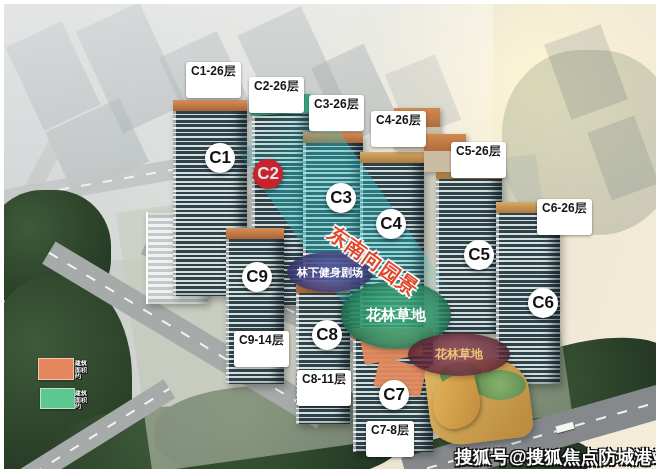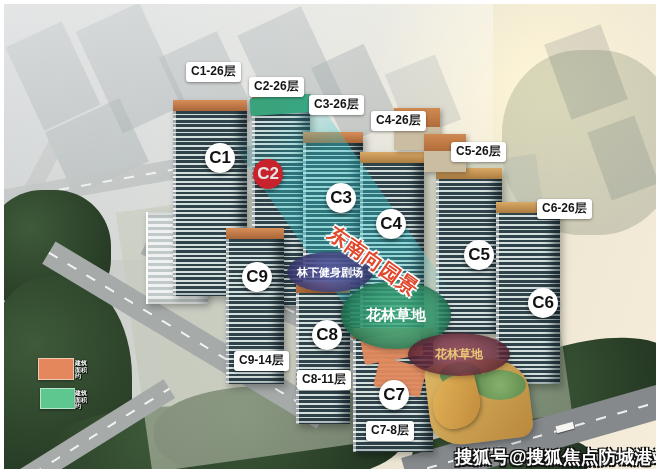--- a/index.html
+++ b/index.html
@@ -47,21 +47,21 @@
   
   .amen{position:absolute;border-radius:50%;display:flex;align-items:center;justify-content:center;
         color:#fff;font-weight:bold;text-align:center;
         box-shadow:inset 0 0 14px rgba(0,0,0,.25),0 2px 5px rgba(0,0,0,.25);}
   .amen.shanxi{background:radial-gradient(circle,rgba(47,143,93,.92),rgba(18,92,56,.92));font-size:12px;}
   .amen.linxia{background:radial-gradient(circle,rgba(92,90,162,.88),rgba(55,55,112,.88));font-size:11px;}
   .amen.hualin{background:radial-gradient(circle,rgba(64,178,131,.85),rgba(28,118,82,.85));font-size:15px;}
   .amen.zhuti{background:radial-gradient(circle,rgba(136,58,79,.82),rgba(90,34,51,.82));font-size:12px;}
   
   .pill{position:absolute;background:#ffffff;color:#141414;font-size:12px;font-weight:bold;
-        padding:1px 5px 2px;border-radius:3px;white-space:nowrap;box-shadow:0 1px 3px rgba(0,0,0,.4);}
+        padding:1px 5px 18px;border-radius:3px;white-space:nowrap;box-shadow:0 1px 3px rgba(0,0,0,.4);}
   .badge{position:absolute;width:30px;height:30px;border-radius:50%;background:#ffffff;color:#111;
         display:flex;align-items:center;justify-content:center;font-size:17px;font-weight:bold;
         box-shadow:0 2px 4px rgba(0,0,0,.45);}
   .badge.red{color:#e5e5e5;}
   .viewtext{position:absolute;left:334px;top:216px;transform:rotate(35deg);transform-origin:0 0;
         font-size:20px;font-weight:bold;letter-spacing:1px;white-space:nowrap;
         text-shadow:-1.5px -1.5px 0 #fff,1.5px -1.5px 0 #fff,-1.5px 1.5px 0 #fff,1.5px 1.5px 0 #fff,0 0 4px rgba(255,255,255,.9);}
   
   .swatch{position:absolute;border:1px solid rgba(255,255,255,.55);box-shadow:0 1px 2px rgba(0,0,0,.4);}
   .prefix{position:absolute;width:15px;color:#fff;font-size:6px;line-height:6.5px;font-weight:bold;
@@ -152,21 +152,21 @@
     </div>
 
     <div class="viewtext" style="color: rgb(226, 71, 43);">东南向园景</div>
 
     <div class="pill" style="left:182px;top:58px;">C1-26层</div>
     <div class="pill" style="left:245px;top:73px;">C2-26层</div>
     <div class="pill" style="left:305px;top:91px;">C3-26层</div>
     <div class="pill" style="left:367px;top:107px;">C4-26层</div>
     <div class="pill" style="left:447px;top:138px;">C5-26层</div>
     <div class="pill" style="left:533px;top:195px;">C6-26层</div>
-    <div class="pill" style="left:230px;top:327px;margin-top:20px;">C9-14层</div>
+    <div class="pill" style="left:230px;top:327px;">C9-14层</div>
     <div class="pill" style="left:293px;top:366px;text-align:center;">C8-11层</div>
     <div class="pill" style="left:362px;top:417px;">C7-8层</div>
 
     <div class="badge" style="left:201px;top:139px;">C1</div>
     <div class="badge red" style="left: 249px; top: 155px; background: rgb(200, 35, 44);">C2</div>
     <div class="badge" style="left:322px;top:179px;">C3</div>
     <div class="badge" style="left:372px;top:205px;">C4</div>
     <div class="badge" style="left:460px;top:236px;">C5</div>
     <div class="badge" style="left:524px;top:284px;">C6</div>
     <div class="badge" style="left:238px;top:258px;">C9</div>

